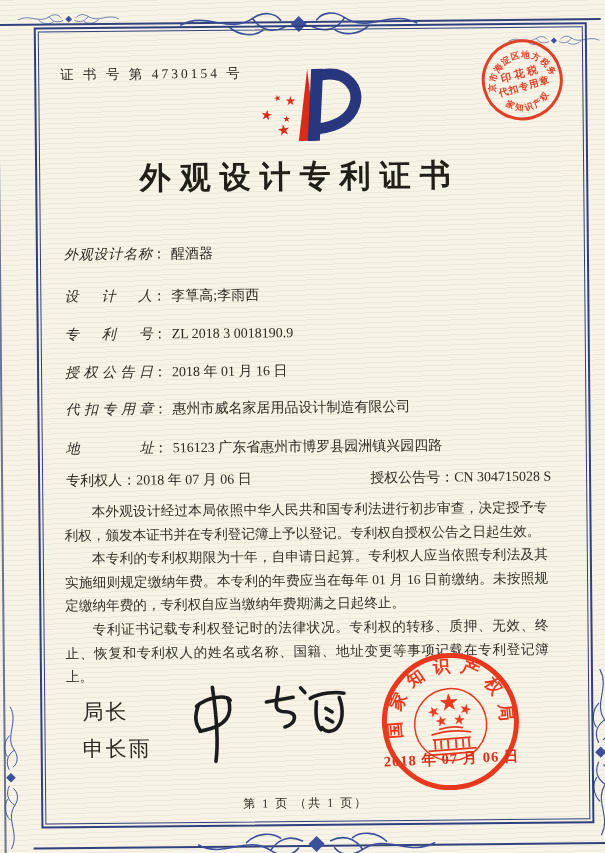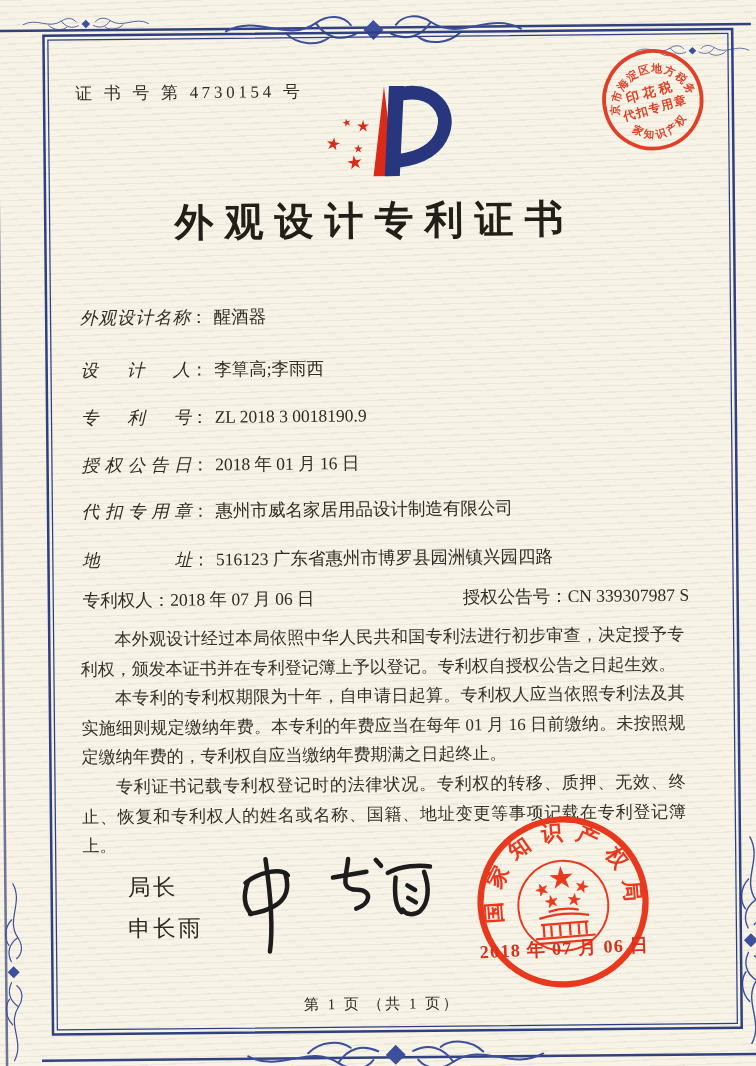--- a/index.html
+++ b/index.html
@@ -39,21 +39,21 @@
   .grant-row{position:absolute;left:66px;top:470px;width:482px;font-size:14px;color:#2f2b25;white-space:nowrap;}
   .grant-right{position:absolute;left:304px;top:0;}
 
   .paras{
     position:absolute;left:64px;top:498px;width:483px;
     font-size:13.6px;line-height:23.6px;color:#34302a;
     text-align:justify;
   }
   .paras p{margin:0;text-indent:2em;}
 
-  .officer{position:absolute;left:100px;top:696px;font-size:18px;color:#2c2822;letter-spacing:2px;}
+  .officer{position:absolute;left:80px;top:696px;font-size:21px;color:#2c2822;letter-spacing:2px;}
   .officer div{margin-bottom:9px;}
 
   .signature{position:absolute;left:173px;top:668px;}
   .seal{position:absolute;left:375px;top:650px;}
   .seal-date{
     position:absolute;left:381px;top:751px;font-size:14.5px;font-weight:600;
     color:#d8311c;letter-spacing:1px;transform:rotate(-2deg);white-space:nowrap;
   }
   .tax-stamp{position:absolute;left:464px;top:20px;}
 
@@ -159,21 +159,21 @@
         <span class="f-label">代扣专用章</span><span class="f-colon">：</span><span>惠州市威名家居用品设计制造有限公司</span>
       </div>
       <div class="row" style="top:194px">
         <span class="f-label">地址</span><span class="f-colon">：</span><span>516123 广东省惠州市博罗县园洲镇兴园四路</span>
       </div>
     </div>
 
     <div class="grant-row">
       <span>专利权人</span><span>：</span><span>2018 年 07 月 06 日</span>
       <span class="grant-right">
-        <span>授权公告号</span><span>：</span><span>CN 339307987 S</span>
+        <span>授权公告号</span><span>：</span><span>CN 304715028 S</span>
       </span>
     </div>
 
     <div class="paras">
       <p>本外观设计经过本局依照中华人民共和国专利法进行初步审查，决定授予专利权，颁发本证书并在专利登记簿上予以登记。专利权自授权公告之日起生效。</p>
       <p>本专利的专利权期限为十年，自申请日起算。专利权人应当依照专利法及其实施细则规定缴纳年费。本专利的年费应当在每年 01 月 16 日前缴纳。未按照规定缴纳年费的，专利权自应当缴纳年费期满之日起终止。</p>
       <p>专利证书记载专利权登记时的法律状况。专利权的转移、质押、无效、终止、恢复和专利权人的姓名或名称、国籍、地址变更等事项记载在专利登记簿上。</p>
     </div>
 
     <div class="officer">

